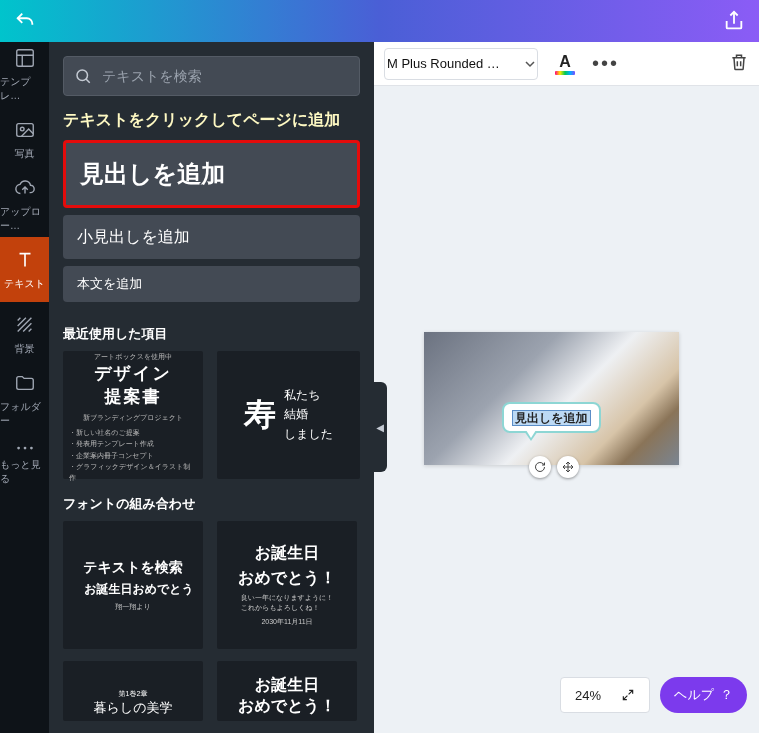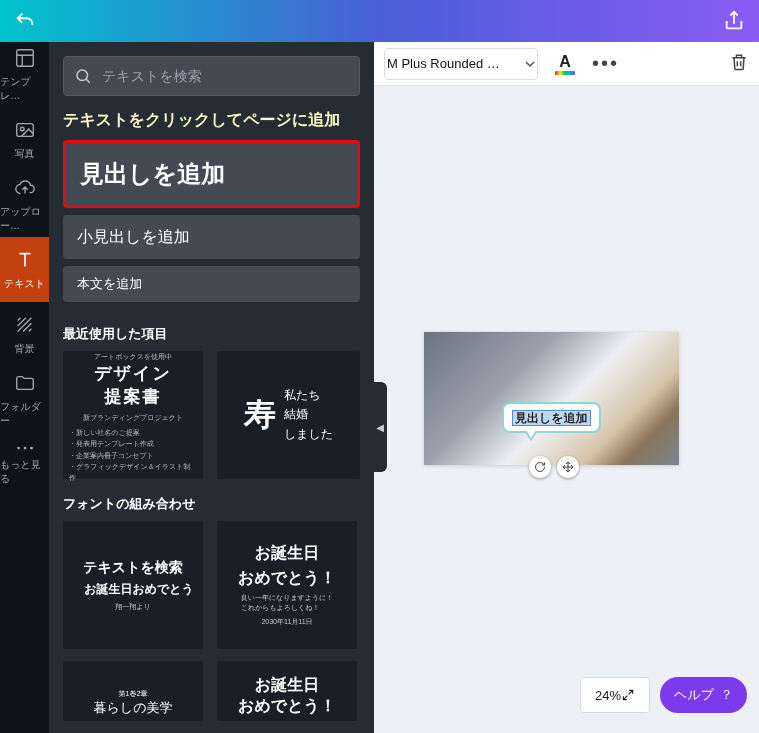--- a/index.html
+++ b/index.html
@@ -41,21 +41,21 @@
   .trash { margin-left:auto; color:#444; cursor:pointer; }
   .page-canvas { position:absolute; left:50px; top:290px; width:255px; height:133px; background:#fff; box-shadow:0 1px 4px rgba(0,0,0,0.15); }
   .photo { width:100%; height:100%; background:linear-gradient(135deg,#6b7280 0%,#9ca3af 35%,#eef0f3 55%,#d7c4a8 75%,#8a7458 85%,#7a8592 100%); position:relative; }
   .bubble { position:absolute; left:78px; top:70px; background:#fff; border:2px solid #8dd6d4; border-radius:8px; padding:4px 8px; }
   .bubble-text { font-size:12px; font-weight:700; color:#222; background:#bcd9f4; padding:0 2px; border:1px solid #5a8dc7; }
   .bubble-tail { position:absolute; bottom:-10px; left:20px; width:0; height:0; border-left:7px solid transparent; border-right:7px solid transparent; border-top:10px solid #8dd6d4; }
   .bubble-tail::after { content:""; position:absolute; top:-11px; left:-5px; border-left:5px solid transparent; border-right:5px solid transparent; border-top:8px solid #fff; }
   .canvas-handles { position:absolute; left:155px; top:414px; display:flex; gap:6px; }
   .handle { width:22px; height:22px; background:#fff; border-radius:50%; box-shadow:0 1px 3px rgba(0,0,0,0.4); display:flex; align-items:center; justify-content:center; color:#444; font-size:11px; cursor:pointer; }
   .bottom-ctrls { position:absolute; bottom:20px; right:12px; display:flex; align-items:center; gap:10px; }
-  .zoom-box { background:#fff; border:1px solid #d9dde3; border-radius:4px; height:36px; display:flex; align-items:center; padding:0 14px; font-size:13px; color:#222; }
+  .zoom-box { background:#fff; border:1px solid #d9dde3; border-radius:4px; height:36px; display:flex; align-items:center; gap:20px; padding:0 14px; font-size:13px; color:#222; }
   .help-btn { background:#7c3aed; color:#fff; border-radius:18px; height:36px; padding:0 14px; display:flex; align-items:center; gap:6px; font-size:13px; cursor:pointer; }
   .collapse-tab { position:absolute; left:-1px; top:340px; width:14px; height:90px; background:#252c33; border-radius:0 6px 6px 0; display:flex; align-items:center; justify-content:center; color:#c4cad3; cursor:pointer; font-size:10px; }
   .thumb-partial { display:flex; gap:14px; margin-top:12px; }
   .thumb-cut { width:140px; height:60px; background:#1a1f25; border-radius:2px; color:#fff; display:flex; flex-direction:column; align-items:center; justify-content:flex-end; padding:4px; cursor:pointer; }
 </style>
 </head>
 <body>
 
 <div class="topbar">
   <div class="icon-btn">

